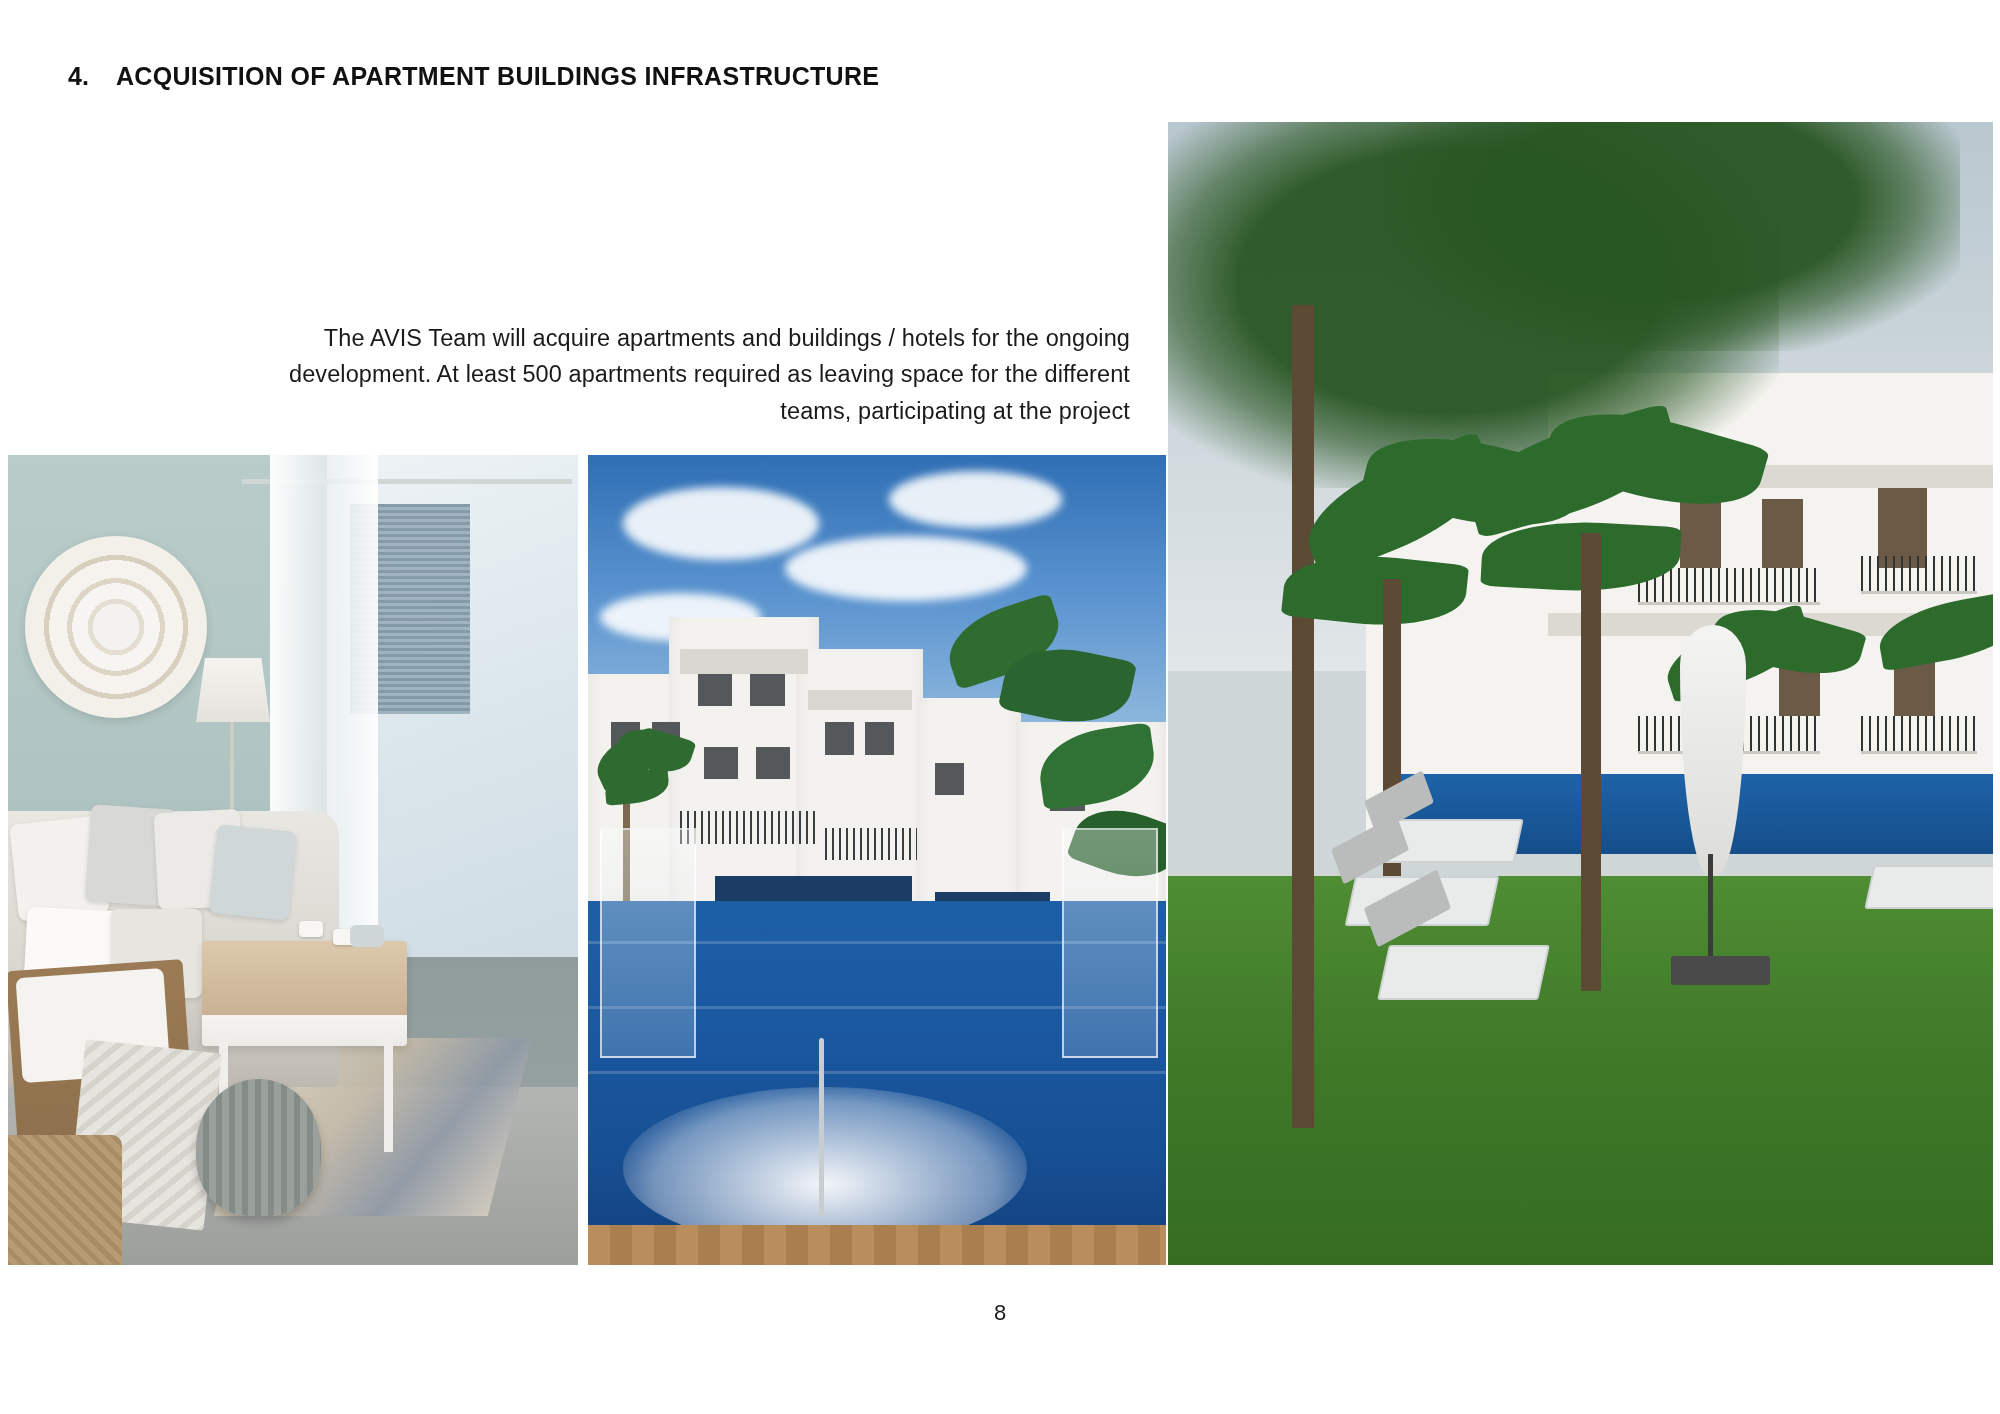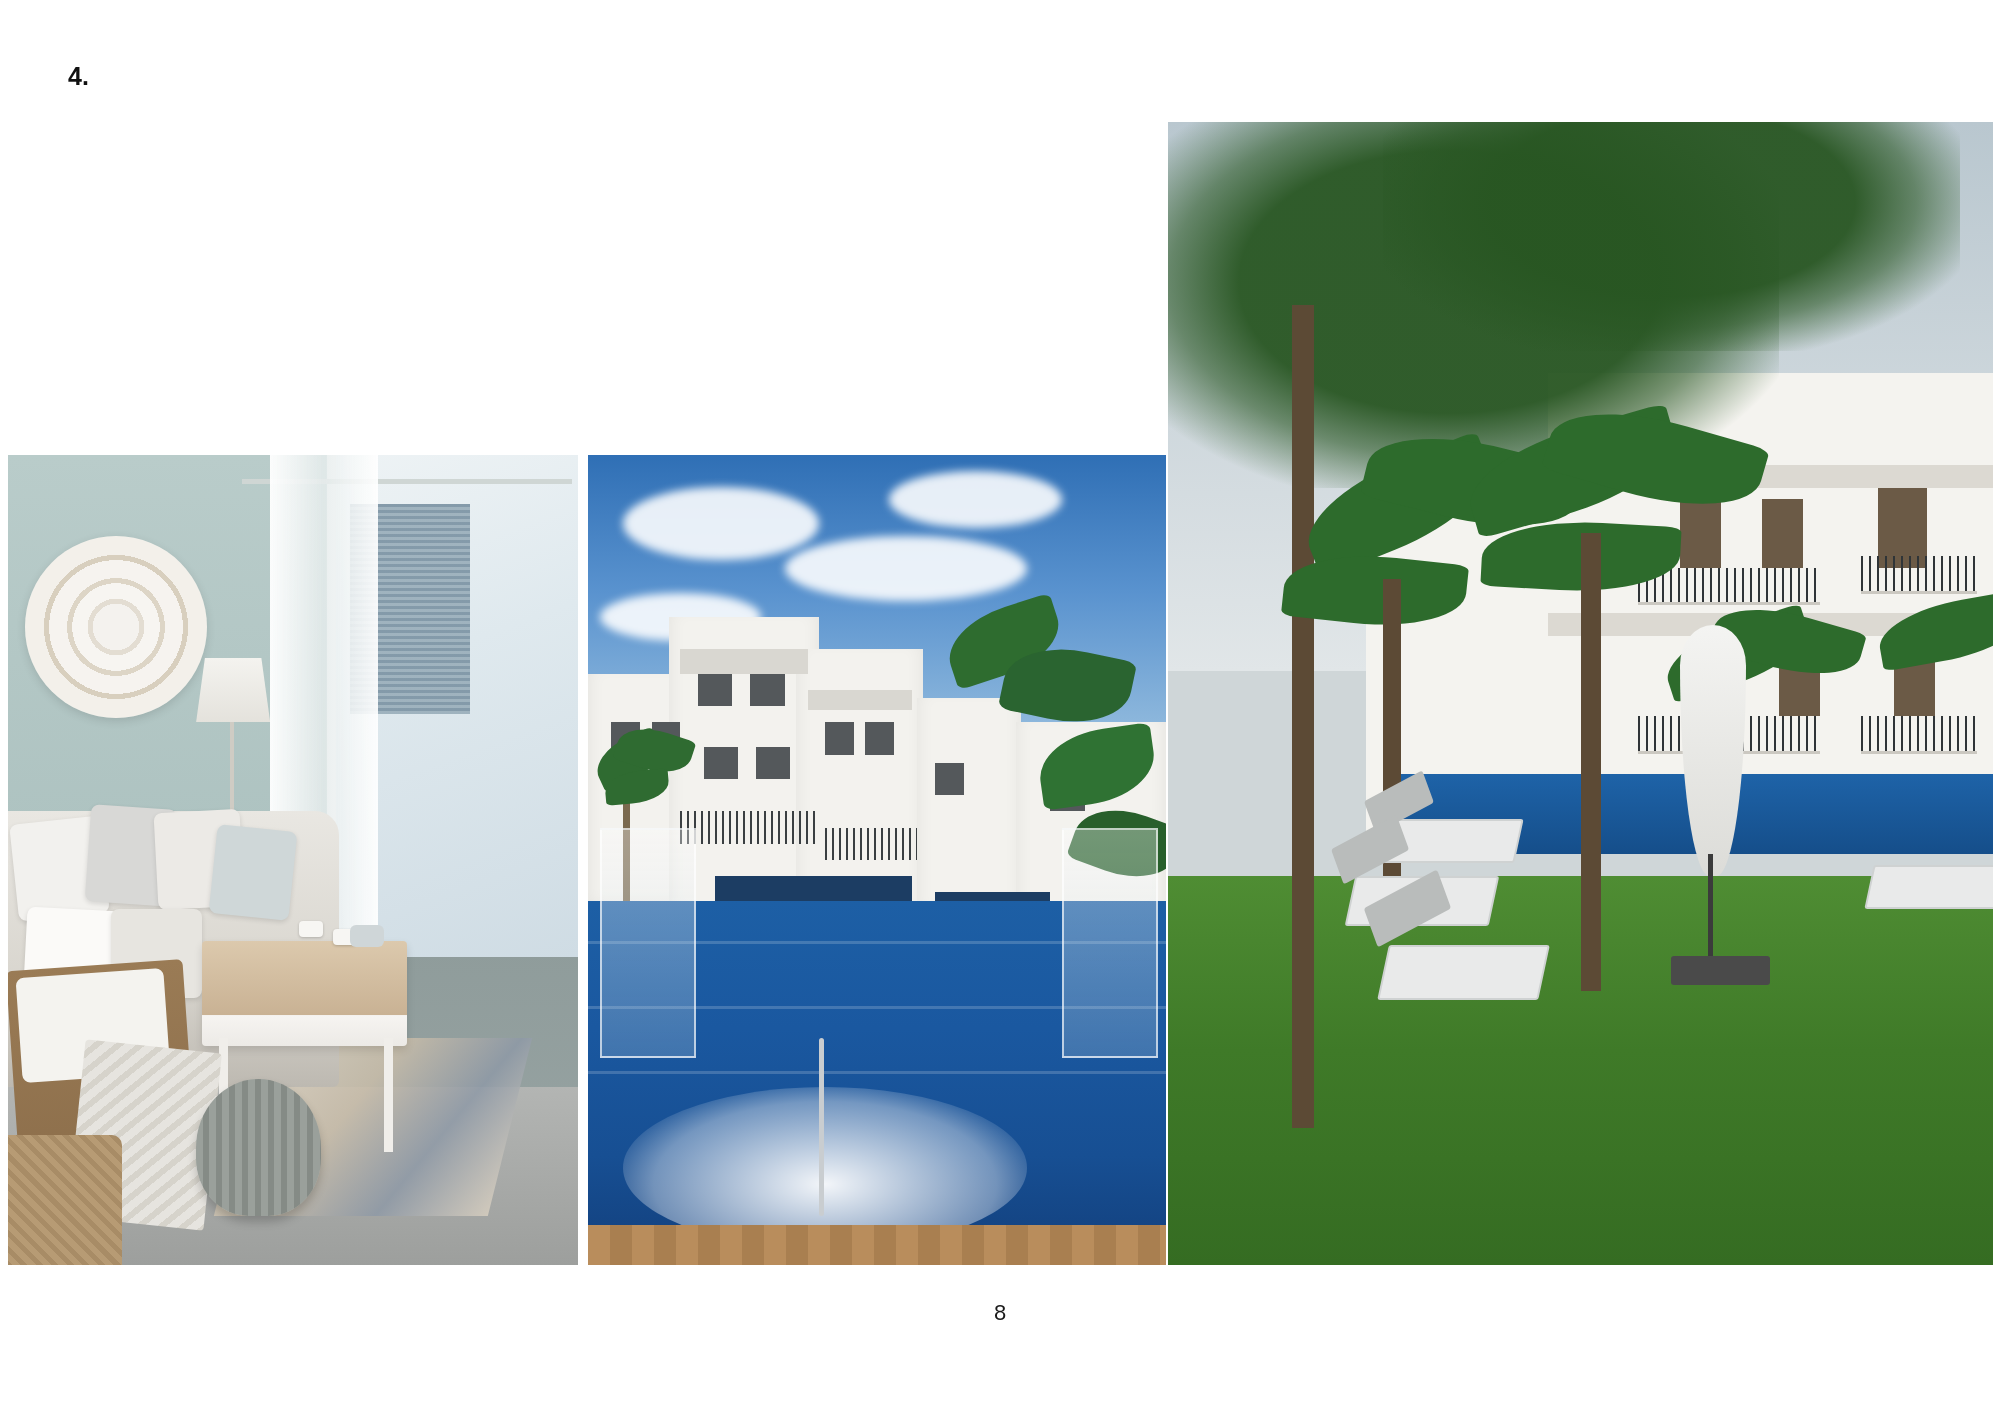--- a/index.html
+++ b/index.html
@@ -331,22 +331,24 @@
     color: #1a1a1a;
   }
 </style>
 </head>
 <body>
 
 <div class="page">
 
   <div class="heading">
     <span class="heading-number">4.</span>
+    <span class="heading-text">ACQUISITION OF APARTMENT BUILDINGS INFRASTRUCTURE</span>
   </div>
 
+  <div class="body-text">The AVIS Team will acquire apartments and buildings / hotels for the ongoing development. At least 500 apartments required as leaving space for the different teams, participating at the project</div>
 
   <div class="photo photo-livingroom">
     <div class="lr-wall"></div>
     <div class="lr-window"></div>
     <div class="lr-blind"></div>
     <div class="lr-window-frame"></div>
     <div class="lr-curtain-rod"></div>
     <div class="lr-curtain"></div>
     <div class="lr-mandala"></div>
     <div class="lr-lamp-shade"></div>

